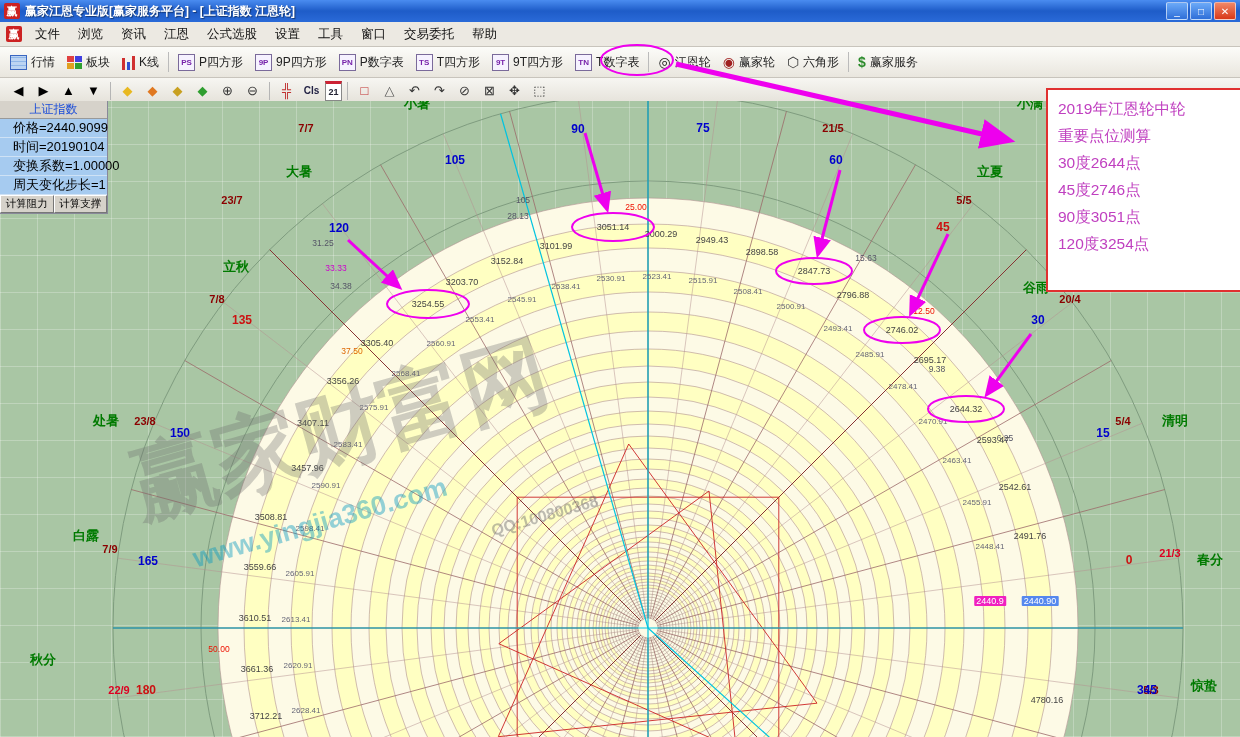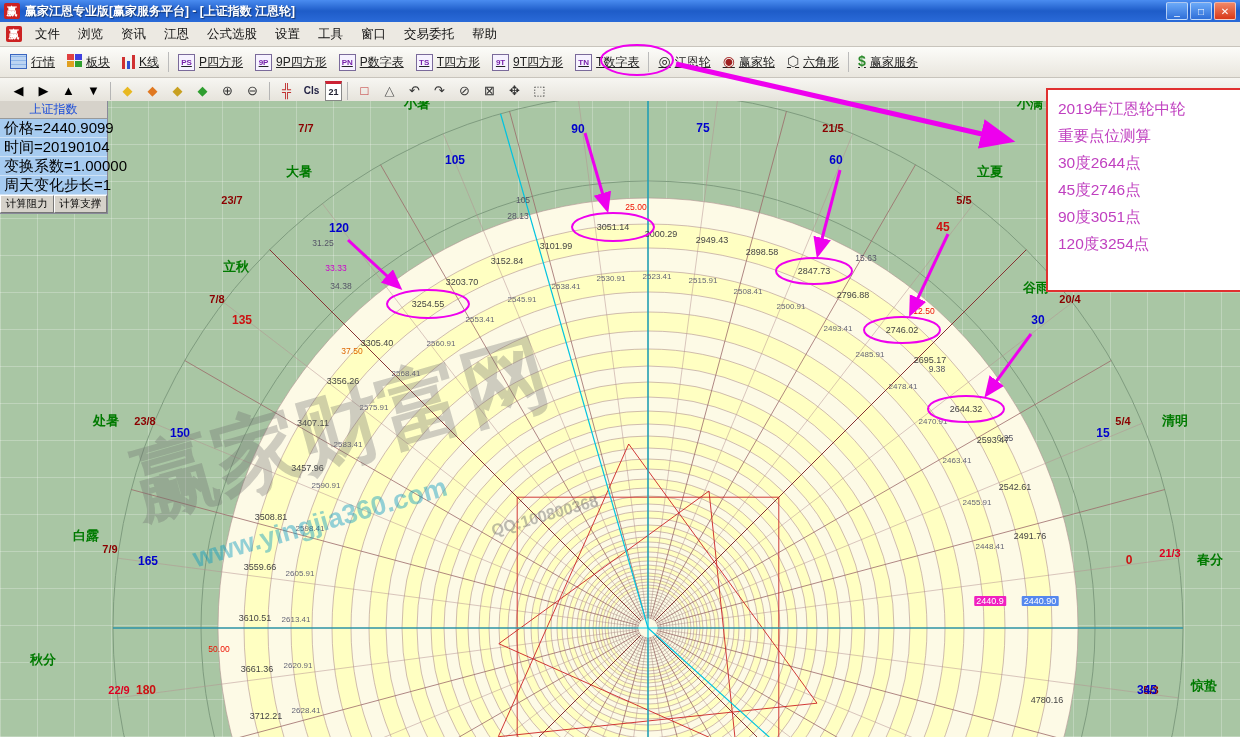--- a/index.html
+++ b/index.html
@@ -14,21 +14,21 @@
   .winbtn{width:20px;height:16px;margin-left:2px;display:inline-flex;align-items:center;justify-content:center;font-size:10px;background:linear-gradient(#6caaf8,#2f6fd8);border:1px solid rgba(255,255,255,.6);border-radius:2px;color:#fff;cursor:pointer;}
   .winbtn.close-button{background:linear-gradient(#f08868,#d83818);}
 
   
   .menubar{height:24px;background:#ece9e2;border-bottom:1px solid #c8c4bc;display:flex;align-items:center;font-size:12.5px;color:#111;padding-left:2px;}
   .menu-logo{width:16px;height:16px;background:#cc2222;color:#fff;font-weight:bold;font-size:11px;display:flex;align-items:center;justify-content:center;margin:0 4px;border-radius:2px;}
   .menu-item{padding:3px 9px;cursor:default;}
 
   
   .toolbar{height:30px;background:linear-gradient(#fcfcf9,#e9e6de);border-bottom:1px solid #c8c4bc;display:flex;align-items:center;font-size:12px;padding:0 4px;color:#222;}
-  .tb-item{display:flex;align-items:flex-start;gap:4px;padding:3px 6px;cursor:pointer;white-space:nowrap;text-decoration:underline;}
+  .tb-item{display:flex;align-items:center;gap:4px;padding:3px 6px;cursor:pointer;white-space:nowrap;}
   .tb-sep{width:1px;height:20px;background:#bbb;margin:0 3px;}
   .icon-badge{width:15px;height:15px;border:1px solid #7a6a9a;background:#f6f2ff;color:#7722aa;font-size:8px;font-weight:bold;display:inline-flex;align-items:center;justify-content:center;flex:none;}
   .icon-grid{width:15px;height:13px;border:1px solid #3a66c0;background:repeating-linear-gradient(0deg,#bcd4f2 0 3px,#8fb6e8 3px 4px);flex:none;}
   .icon-blocks{display:grid;grid-template-columns:7px 7px;grid-gap:1px;flex:none;}
   .icon-blocks span{width:7px;height:6px;display:block;}
   .icon-kline{display:inline-flex;gap:2px;align-items:flex-end;height:15px;flex:none;}
   .icon-kline span{width:3px;display:block;}
   .glyph{font-size:14px;line-height:1;flex:none;}
   .toolbar2{height:25px;background:linear-gradient(#f7f6f2,#e5e2da);border-bottom:1px solid #b8b4ac;display:flex;align-items:center;padding:0 6px;font-size:13px;}
   .t2-btn{min-width:21px;height:20px;display:inline-flex;align-items:center;justify-content:center;cursor:pointer;border:1px solid transparent;margin:0 1px;}
@@ -49,21 +49,21 @@
   .lbl-deg{font-size:8.5px;color:#556;}
   .lbl-price{font-size:9px;color:#444;}
   .lbl-mid{font-size:8px;color:#667;}
   .lbl-hl{font-size:9px;color:#fff;padding:0 2px;border-radius:1px;}
   #watermarks{position:absolute;inset:0;z-index:25;pointer-events:none;}
   .watermark{position:absolute;white-space:nowrap;font-weight:bold;}
 
   
   .info-panel{position:absolute;left:0;top:0;width:107px;z-index:30;border-right:1px solid #889;border-bottom:1px solid #889;background:#d6d2ca;}
   .ip-title{background:#d6d2ca;text-align:center;height:17px;line-height:17px;font-size:12px;color:#1d4ed8;border-bottom:1px solid #999;}
-  .ip-row{background:#a6cbf0;height:18px;line-height:18px;padding-left:4px;border-bottom:1px solid #cfe2f5;color:#000;font-size:15px;white-space:nowrap;}
+  .ip-row{background:#a6cbf0;height:18px;line-height:18px;padding-left:13px;border-bottom:1px solid #cfe2f5;color:#000;font-size:13px;white-space:nowrap;}
   .ip-buttons{display:flex;}
   .ip-btn{flex:1;height:18px;font-size:10.5px;background:#d6d2ca;border:1px solid;border-color:#fff #777 #777 #fff;cursor:pointer;padding:0;font-family:inherit;}
 
   
   .anno-box{position:absolute;left:1046px;top:88px;width:225px;height:204px;background:#fff;border:2px solid #e03030;z-index:60;padding:5px 10px;box-sizing:border-box;}
   .anno-line{font-size:15.5px;color:#c040c0;line-height:27px;white-space:nowrap;}
 
   #overlay{position:absolute;left:0;top:0;z-index:70;pointer-events:none;}
 </style>
 </head>

